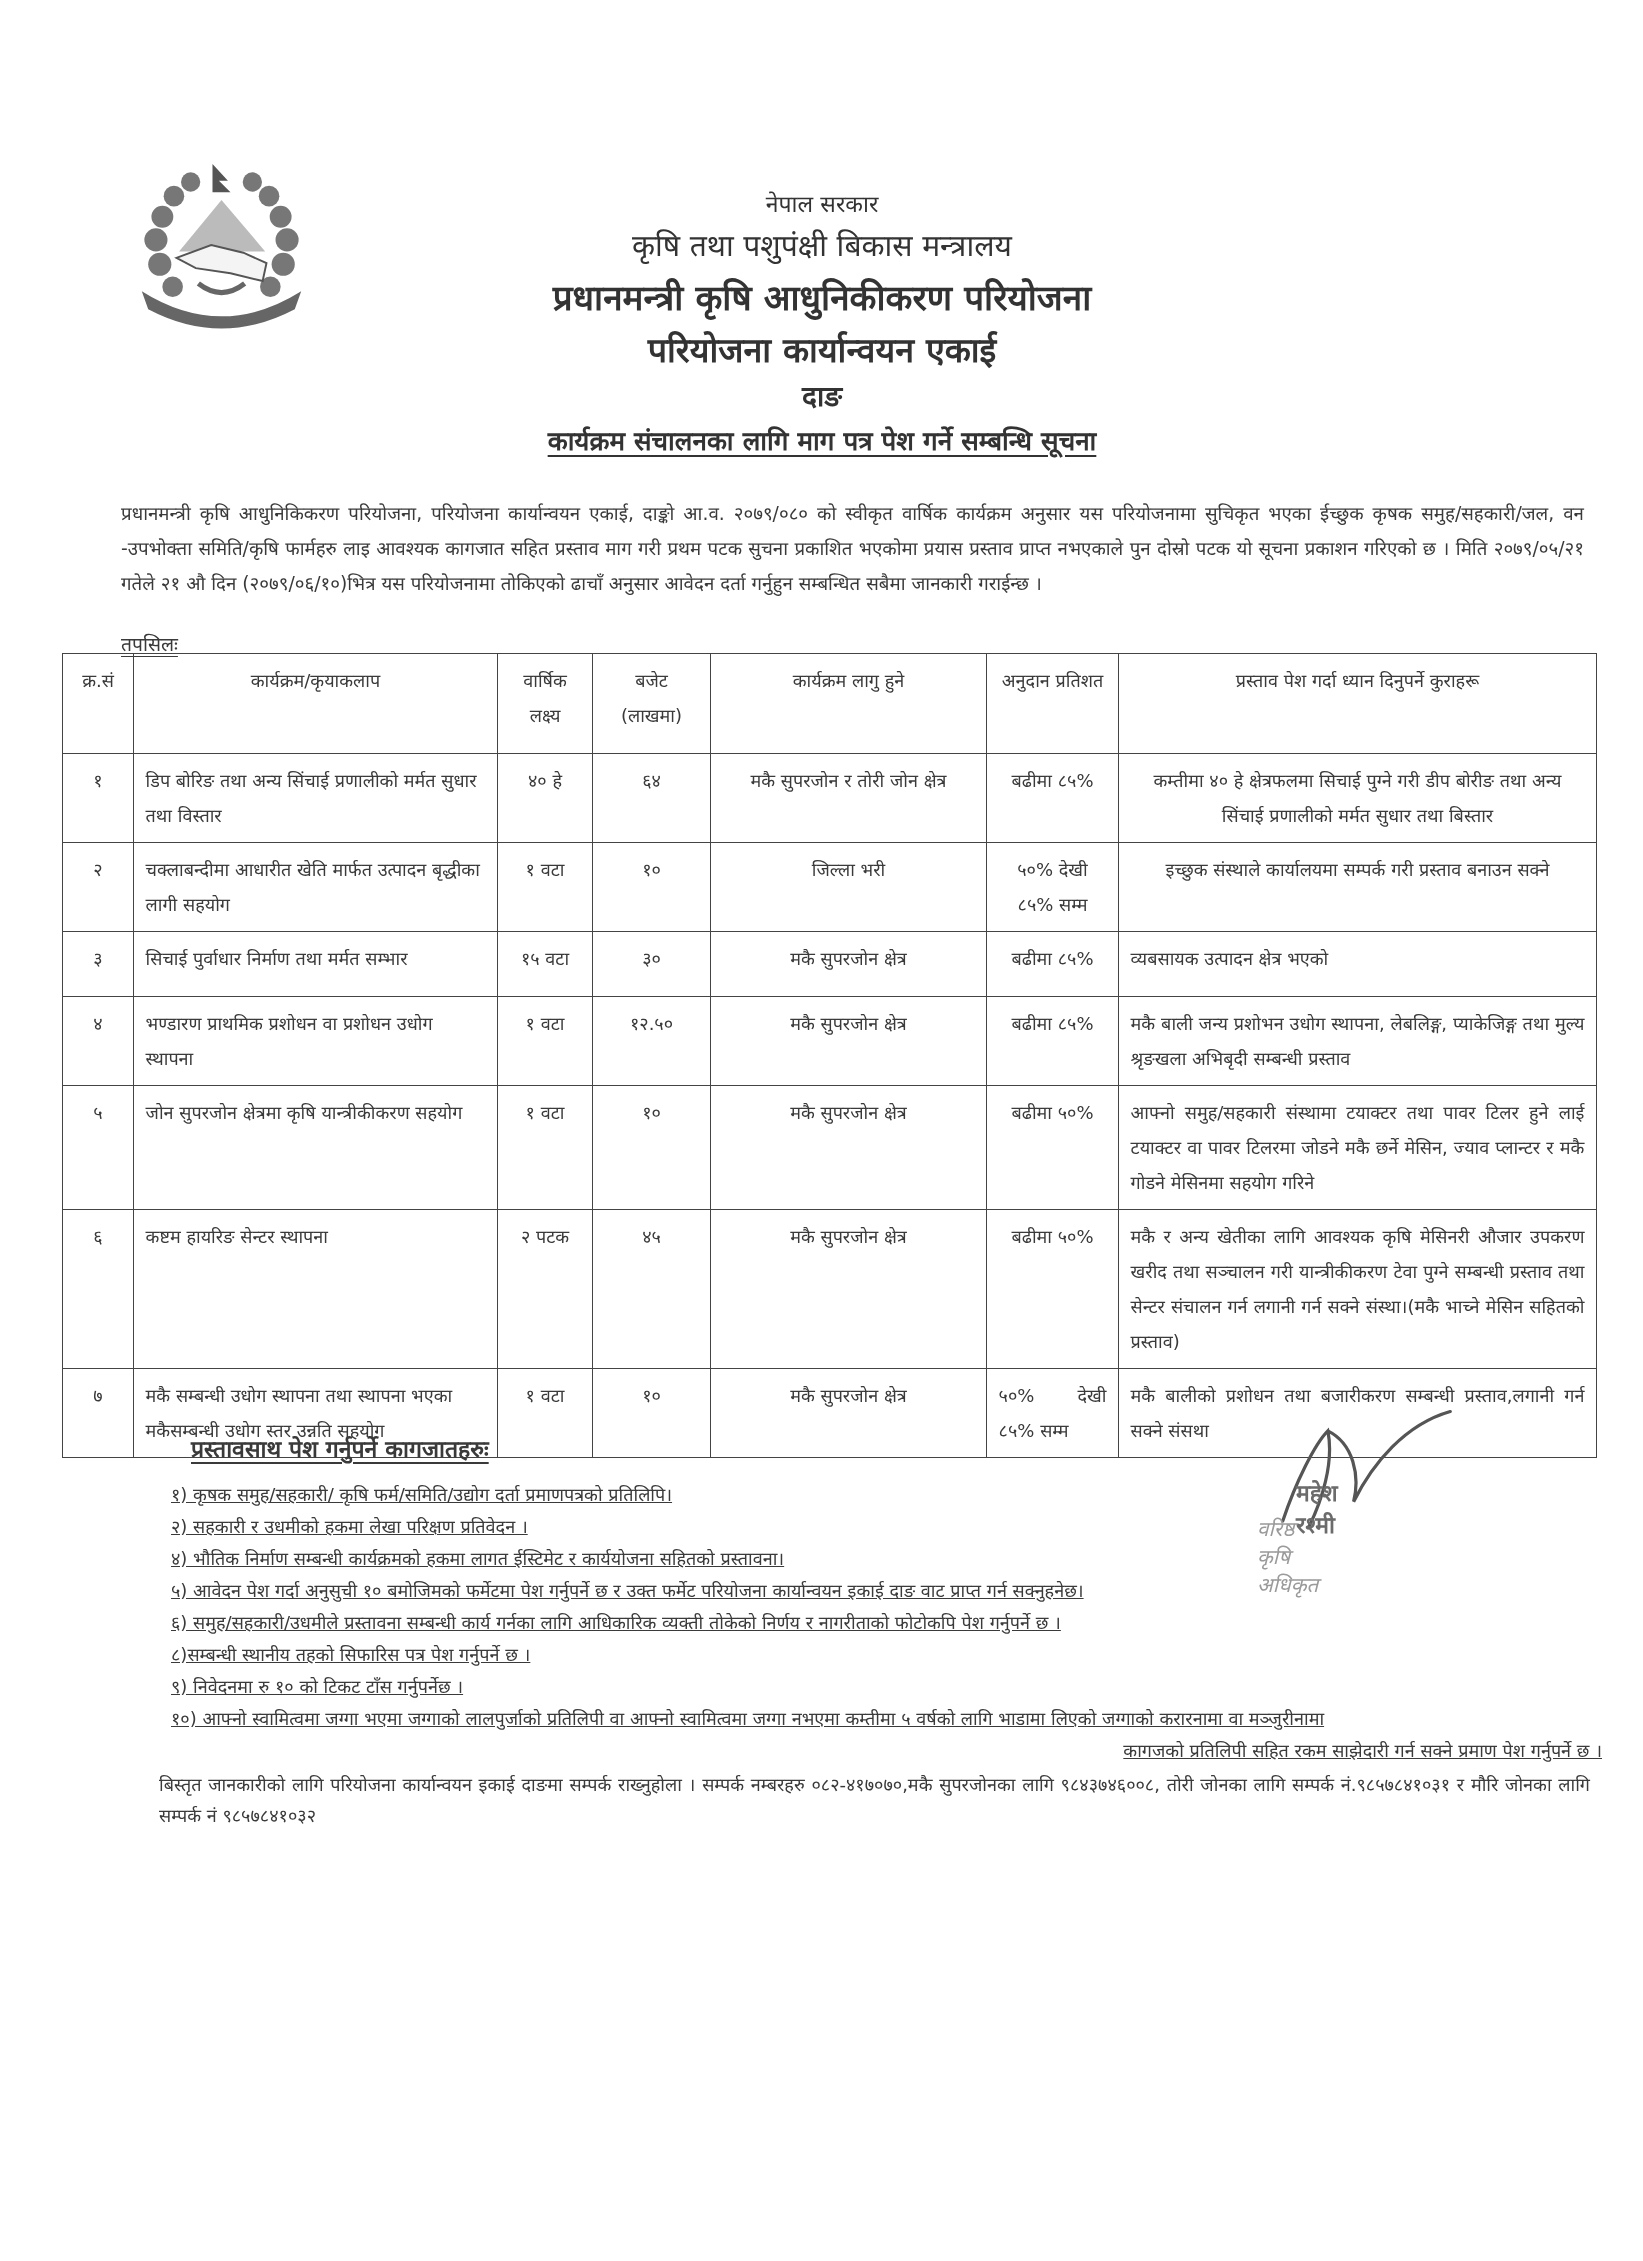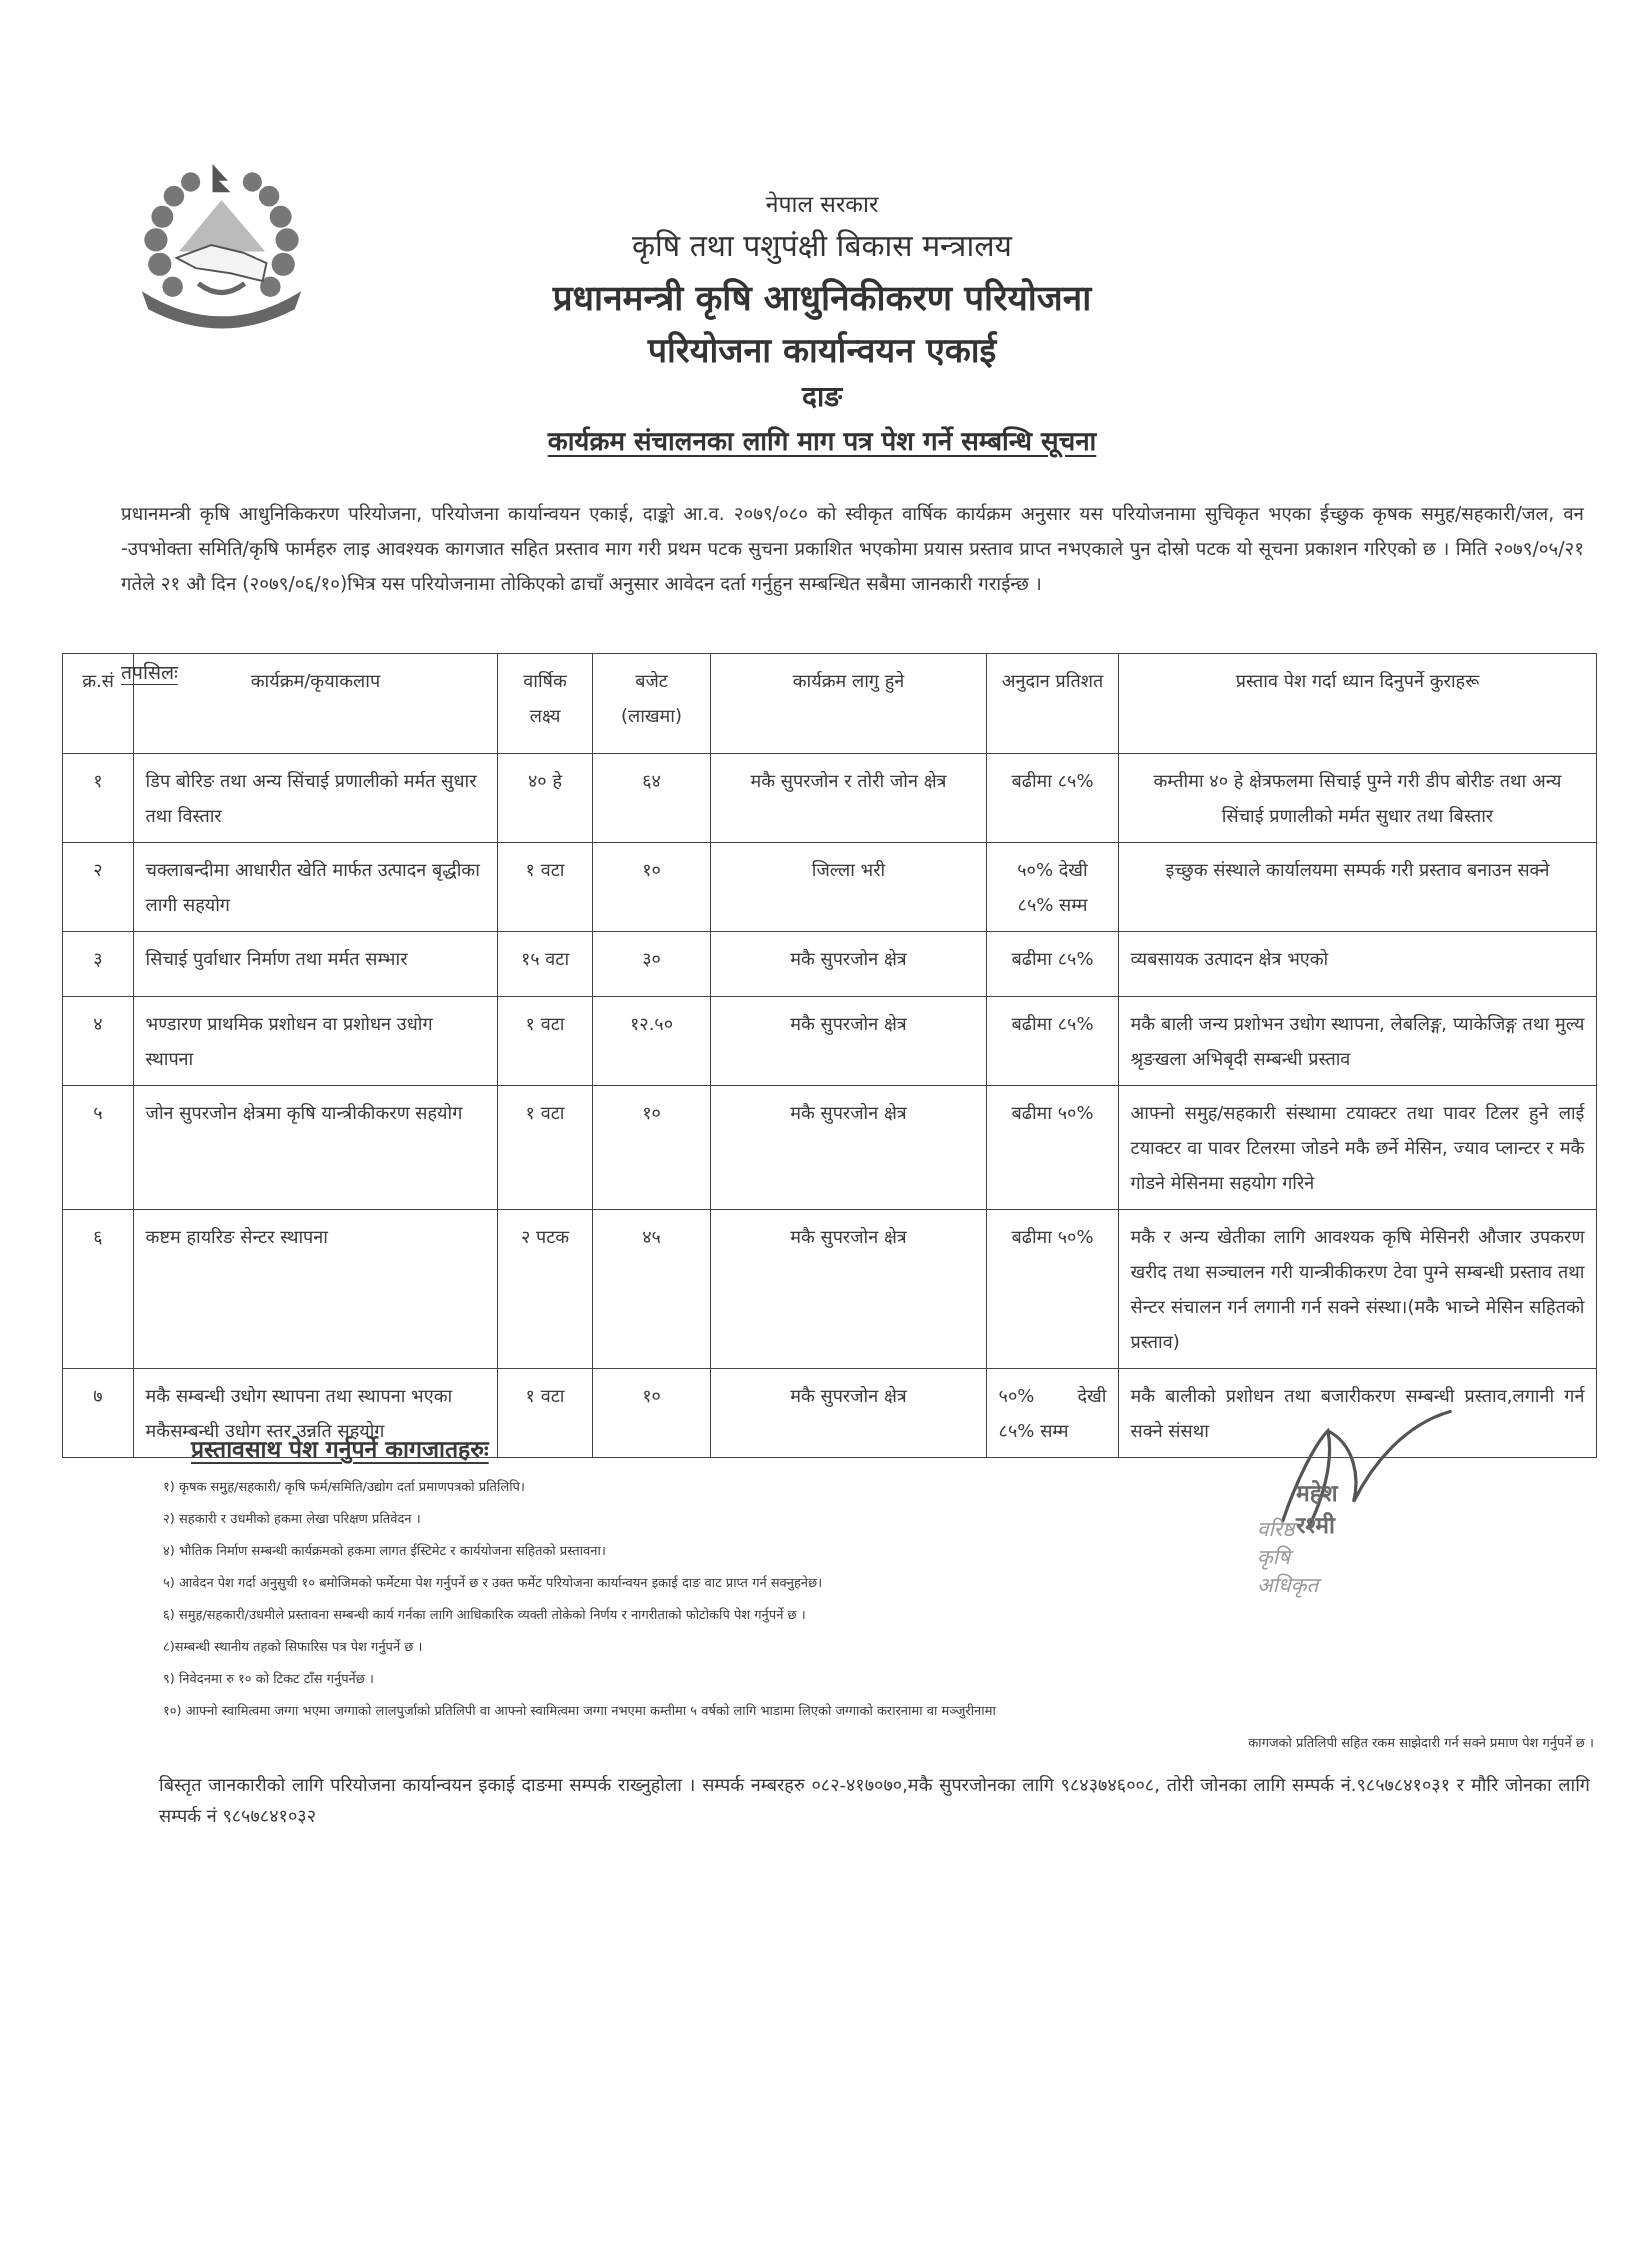--- a/index.html
+++ b/index.html
@@ -13,21 +13,21 @@
   .emblem { position: absolute; left: 134px; top: 155px; width: 175px; height: 180px; }
 
   .hdr { position: absolute; left: 0; width: 1644px; text-align: center; color: #333; }
   .h-govt   { top: 187px; font-size: 23px; }
   .h-min    { top: 224px; font-size: 30px; }
   .h-proj   { top: 273px; font-size: 35px; font-weight: bold; }
   .h-unit   { top: 326px; font-size: 34px; font-weight: bold; }
   .h-dist   { top: 376px; font-size: 28px; font-weight: bold; }
   .h-notice { top: 422px; font-size: 26px; font-weight: bold; }
   .h-date   { top: 459px; font-size: 26px; font-weight: bold; }
-  .u { text-decoration: underline; text-underline-offset: 5.2px; margin-top: 28px; }
+  .u { text-decoration: underline; text-underline-offset: 5.2px; }
 
   .intro {
     position: absolute; left: 121px; top: 496px; width: 1463px;
     font-size: 18.7px; line-height: 35px; text-align: justify;
   }
   .tapsil { position: absolute; left: 121px; top: 630px; font-size: 19.3px; }
 
   table.main {
     position: absolute; left: 62px; top: 653px; width: 1534px;
     border-collapse: collapse; table-layout: fixed; font-size: 18px;
@@ -46,21 +46,21 @@
   tr.r5 td { height: 104px; }
   tr.r6 td { height: 135px; }
   tr.r7 td { height: 55px; }
 
   .docs-title {
     position: absolute; left: 191px; top: 1432px; font-size: 23px; font-weight: bold;
     text-decoration: underline; text-underline-offset: 5.2px;
   }
   .docs {
     position: absolute; left: 159px; top: 1467px; width: 1431px;
-    font-size: 13px; line-height: 32px; margin: 4px; padding: 0; list-style: none;
+    font-size: 18px; line-height: 32px; margin: 12px; padding: 0; list-style: none; text-decoration: underline;
   }
   .docs li.indent2 { padding-left: 39px; text-align: right; }
   .contact {
     position: absolute; left: 159px; top: 1769px; width: 1431px;
     font-size: 18px; line-height: 31px; text-align: justify;
   }
 
   .sig { position: absolute; left: 1257px; top: 1405px; width: 219px; height: 129px; }
   .sig-name { position: absolute; left: 1296px; top: 1476px; font-size: 23px; font-weight: bold; color: #6b6b6b; }
   .sig-title { position: absolute; left: 1257px; top: 1514px; font-size: 20.6px; color: #9a9a9a; font-style: italic; }

